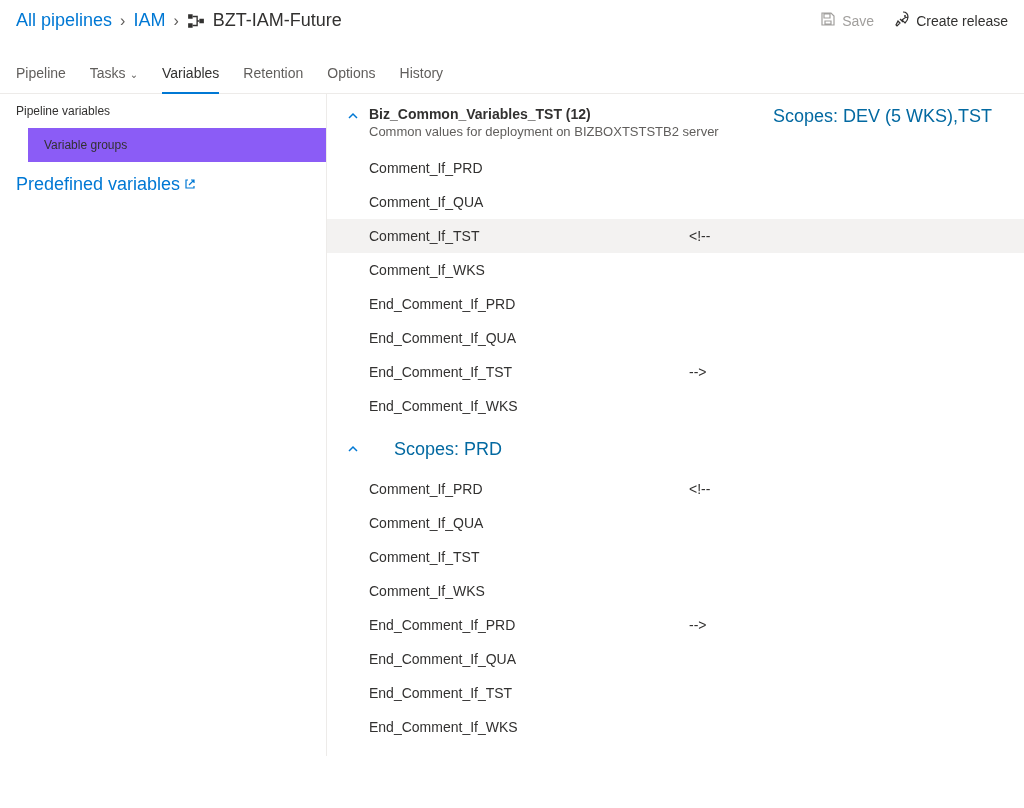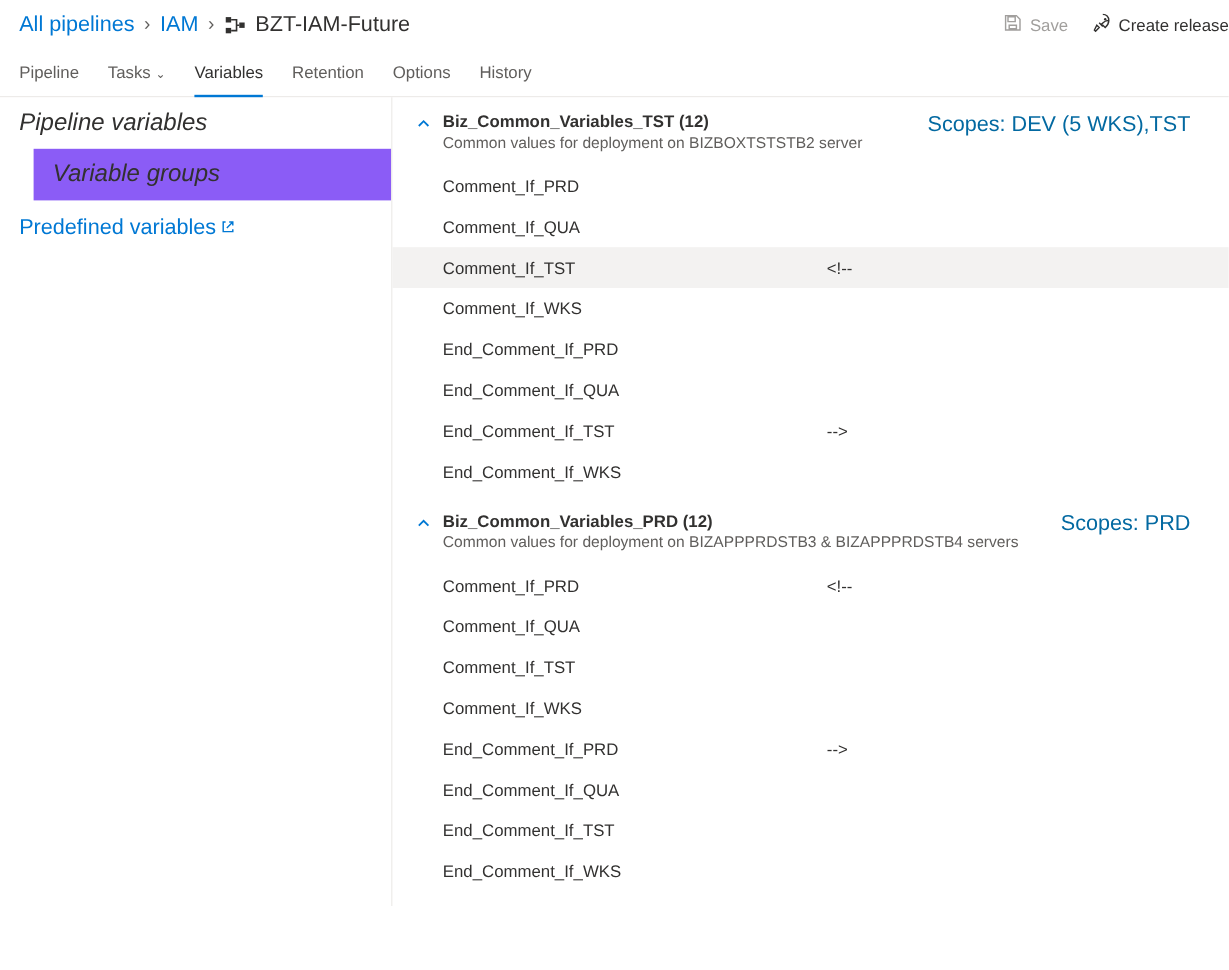--- a/index.html
+++ b/index.html
@@ -1,33 +1,33 @@
 <!DOCTYPE html>
 <html><head>
 <meta charset="utf-8">
 <style>
 * { box-sizing: border-box; margin: 0; padding: 0; }
 body { font-family: "Segoe UI", -apple-system, BlinkMacSystemFont, sans-serif; font-size: 14px; color: #323130; background: #fff; width: 1024px; }
-.header { display: flex; align-items: center; justify-content: space-between; padding: 10px 0 4px 16px; }
+.header { display: flex; align-items: center; justify-content: space-between; padding: 10px 16px 4px 16px; }
 .breadcrumb { display: flex; align-items: center; gap: 8px; font-size: 18px; }
 .breadcrumb .link { color: #0078d4; cursor: pointer; }
 .breadcrumb .sep { color: #605e5c; font-size: 16px; }
 .breadcrumb .title { color: #323130; font-weight: 400; }
 .pipeline-icon { display: inline-flex; width: 18px; height: 18px; }
 .header-actions { display: flex; align-items: center; gap: 20px; }
 .action-btn { display: flex; align-items: center; gap: 6px; cursor: pointer; background: none; border: none; font-size: 14px; color: #323130; }
 .action-btn.disabled { color: #a19f9d; cursor: default; }
-.tabs { display: flex; gap: 24px; padding: 0 16px; border-bottom: 1px solid #edebe9; margin-top: 9px; }
+.tabs { display: flex; gap: 24px; padding: 0 16px; border-bottom: 1px solid #edebe9; margin-top: 22px; }
 .tab { padding: 8px 0 12px 0; cursor: pointer; color: #605e5c; position: relative; }
 .tab.active { color: #323130; font-weight: 400; }
 .tab.active::after { content: ""; position: absolute; bottom: -1px; left: 0; right: 0; height: 2px; background: #0078d4; }
 .tab .chev { margin-left: 4px; font-size: 10px; }
 .body { display: flex; }
 .sidebar { width: 326px; flex-shrink: 0; }
-.side-item { padding: 10px 16px; font-size: 20px; cursor: pointer; font-style: italic; }
+.side-item { padding: 10px 16px; font-size: 12px; cursor: pointer; }
 .side-item.selected { background: #8b5cf6; margin-left: 28px; }
 .side-link { padding: 12px 16px; color: #0078d4; font-size: 18px; cursor: pointer; display: flex; align-items: center; gap: 4px; }
 .main { flex: 1; border-left: 1px solid #edebe9; padding-top: 8px; }
 .group { margin-bottom: 12px; }
 .group-header { display: flex; align-items: flex-start; padding: 4px 32px 4px 10px; }
 .expand-btn { width: 32px; flex-shrink: 0; display: flex; justify-content: center; padding-top: 4px; cursor: pointer; color: #0078d4; }
 .group-info { flex: 1; }
 .group-title { font-weight: 600; font-size: 14px; }
 .group-desc { color: #605e5c; font-size: 13px; margin-top: 2px; }
 .group-scopes { color: #0369a1; font-size: 18px; margin-left: 25px; white-space: nowrap; }
@@ -142,24 +142,20 @@
           </div>
         </div>
       </div>
       <div class="group">
         <div class="group-header">
           <div class="expand-btn">
             <svg width="12" height="12" viewBox="0 0 12 12">
               <path d="M2 8 L6 4 L10 8" fill="none" stroke="#0078d4" stroke-width="1.5"></path>
             </svg>
           </div>
-          <div class="group-info">
-            <div class="group-title">Biz_Common_Variables_PRD (12)</div>
-            <div class="group-desc">Common values for deployment on BIZAPPPRDSTB3 &amp; BIZAPPPRDSTB4 servers</div>
-          </div>
           <div class="group-scopes">Scopes: PRD</div>
         </div>
         <div class="vars">
           <div class="var-row">
             <div class="var-name">Comment_If_PRD</div>
             <div class="var-value">&lt;!--</div>
           </div>
           <div class="var-row">
             <div class="var-name">Comment_If_QUA</div>
             <div class="var-value"></div>

